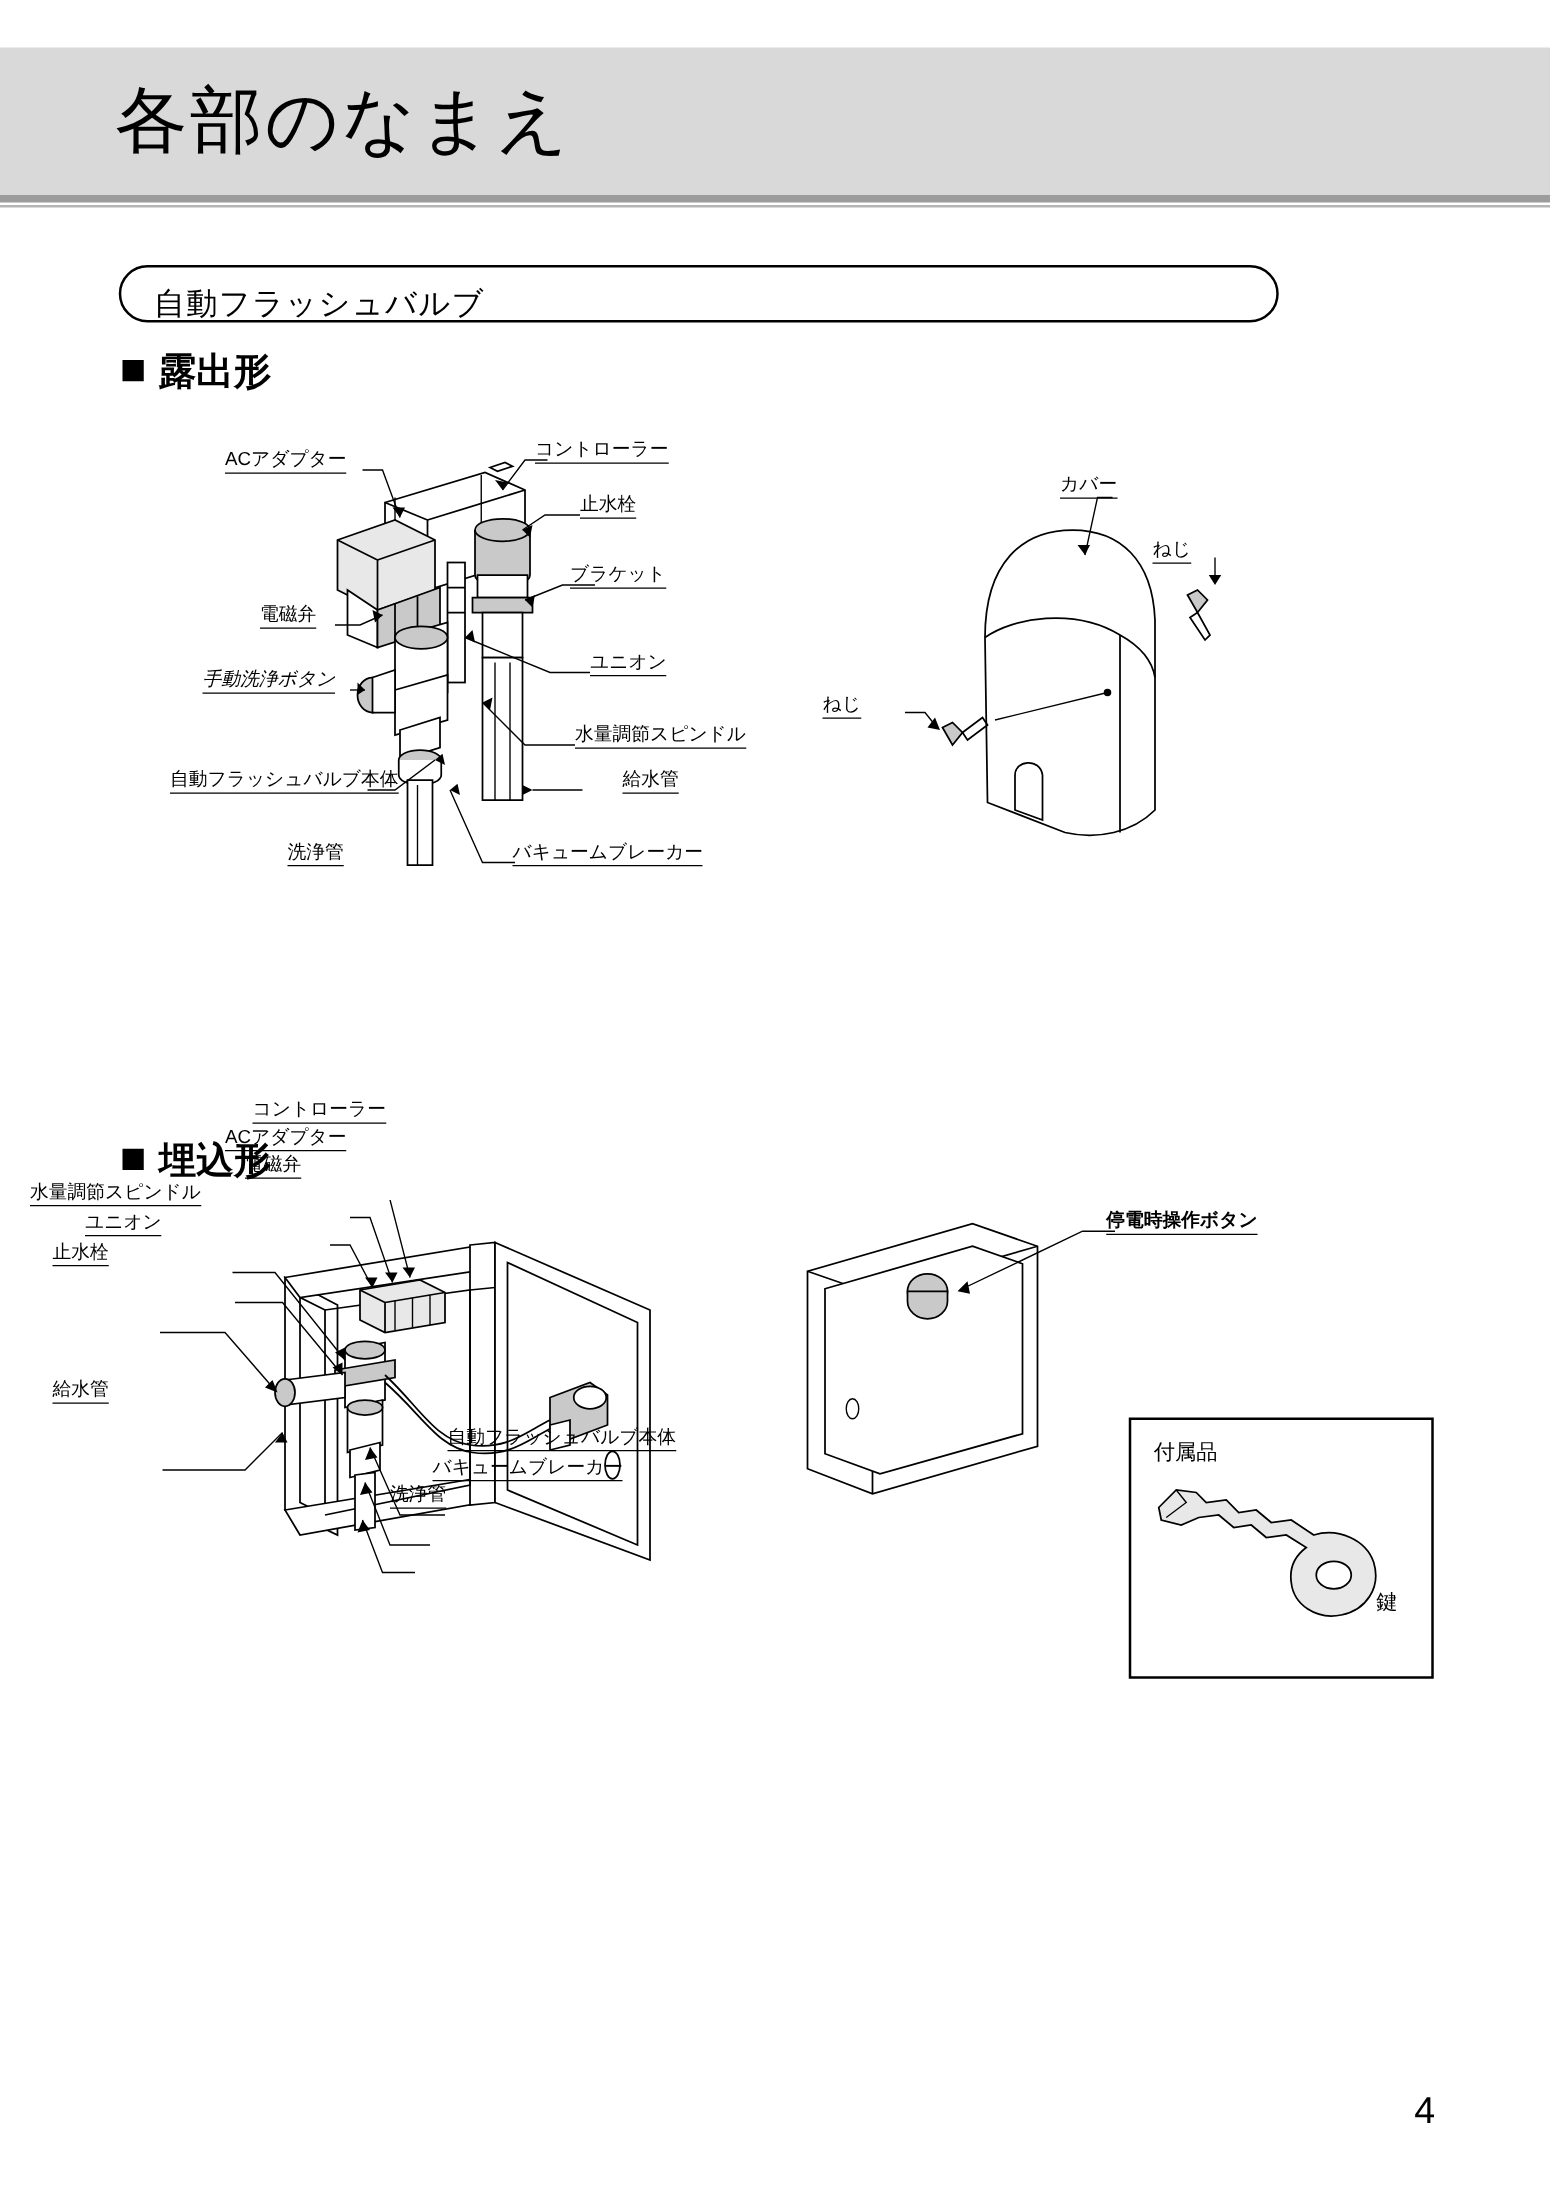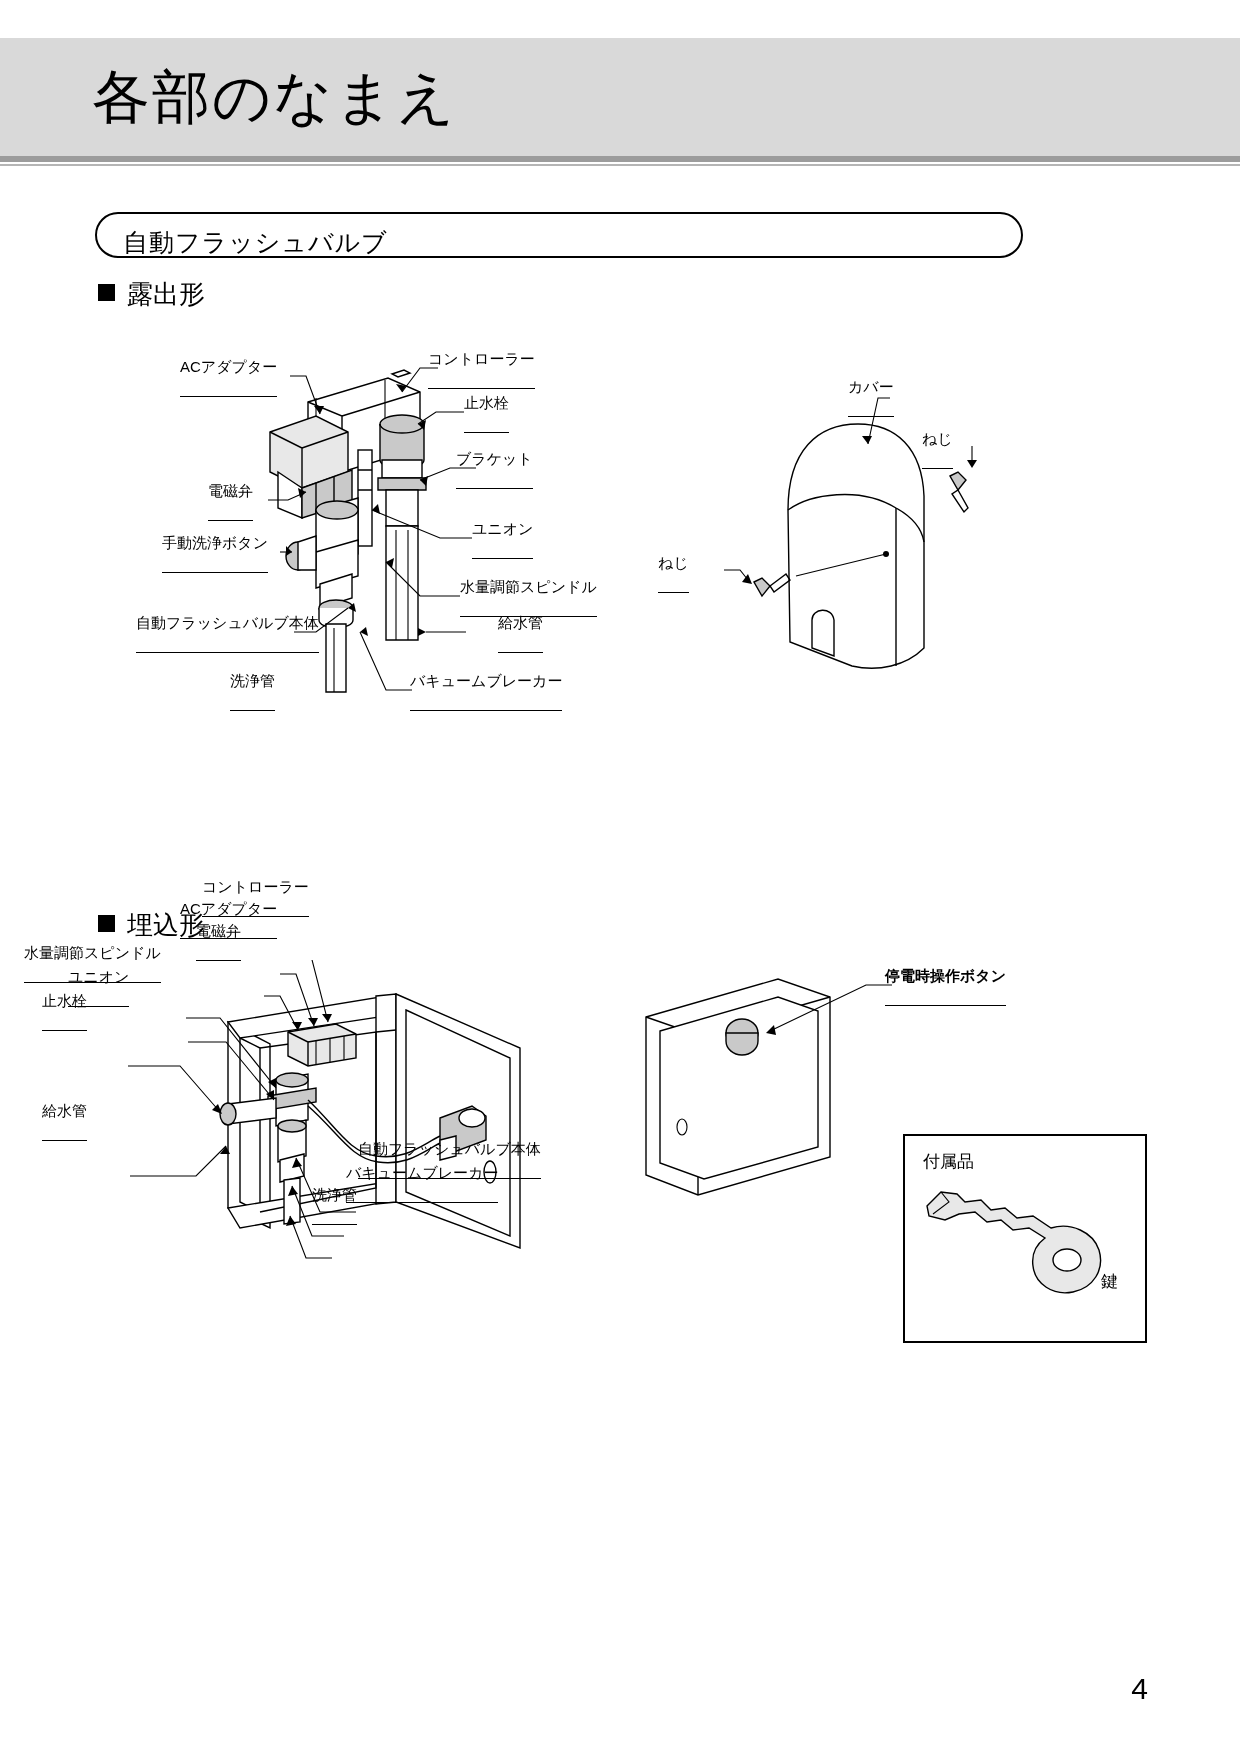--- a/index.html
+++ b/index.html
@@ -68,22 +68,22 @@
     left: 26px;
     top: 12px;
     font-size: 25px;
     letter-spacing: 1px;
     white-space: nowrap;
   }
 
   
   .sub-heading {
     position: absolute;
-    font-size: 26px;
-    font-weight: normal;
+    font-size: 30px;
+    font-weight: bold;
     white-space: nowrap;
   }
   .sub-heading .bullet {
     display: inline-block;
     width: 17px;
     height: 17px;
     background: #000;
     margin-right: 12px;
     position: relative;
     top: -2px;
@@ -94,21 +94,21 @@
     position: absolute;
   }
   .label {
     position: absolute;
     font-size: 15px;
     white-space: nowrap;
     letter-spacing: 0px;
   }
   .label.u {
     border-bottom: 1.5px solid #000;
-    padding-bottom: 19px;
+    padding-bottom: 1px;
   }
 
   .pagenum {
     position: absolute;
     right: 92px;
     bottom: 48px;
     font-size: 30px;
   }
 
   
@@ -214,21 +214,21 @@
     <path class="fillk" d="M228 268 L234 263 L236 272 Z"></path>
     <path class="fillk" d="M240 292 L246 287 L248 296 Z"></path>
   </svg>
 
   <span class="label u" style="left:60px; top:18px;">ACアダプター</span>
   <span class="label u" style="left:308px; top:10px;">コントローラー</span>
   <span class="label u" style="left:344px; top:54px;">止水栓</span>
   <span class="label u" style="left:336px; top:110px;text-align:right;">ブラケット</span>
   <span class="label u" style="left:88px; top:142px;">電磁弁</span>
   <span class="label u" style="left:352px; top:180px;">ユニオン</span>
-  <span class="label u" style="left:42px; top:194px;">手動洗浄ボタン</span>
+  <span class="label u" style="left:42px; top:194px;font-style:italic;">手動洗浄ボタン</span>
   <span class="label u" style="left:340px; top:238px;">水量調節スピンドル</span>
   <span class="label u" style="left:16px; top:274px;">自動フラッシュバルブ本体</span>
   <span class="label u" style="left:378px; top:274px;">給水管</span>
   <span class="label u" style="left:110px; top:332px;">洗浄管</span>
   <span class="label u" style="left:290px; top:332px;">バキュームブレーカー</span>
 </div>
 
 <div class="fig" style="left:700px; top:390px; width:330px; height:320px;">
   <svg width="330" height="320" viewBox="0 0 330 320">
 

